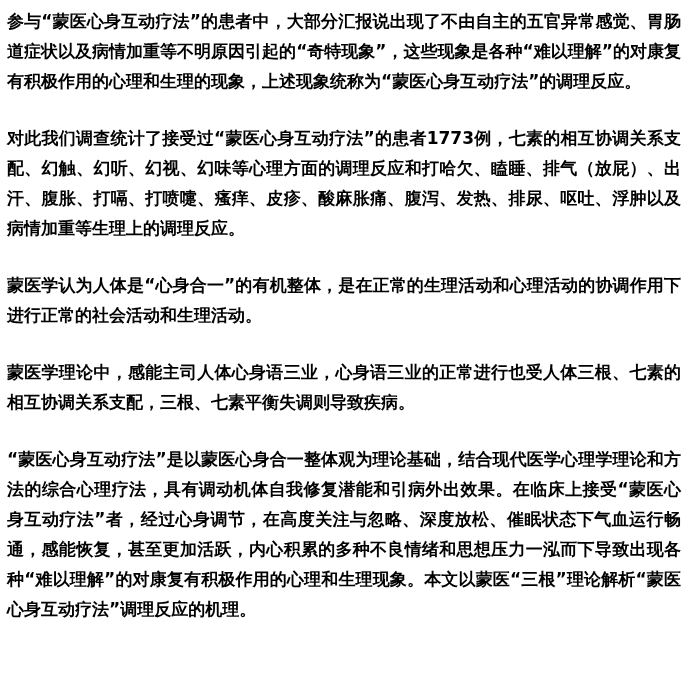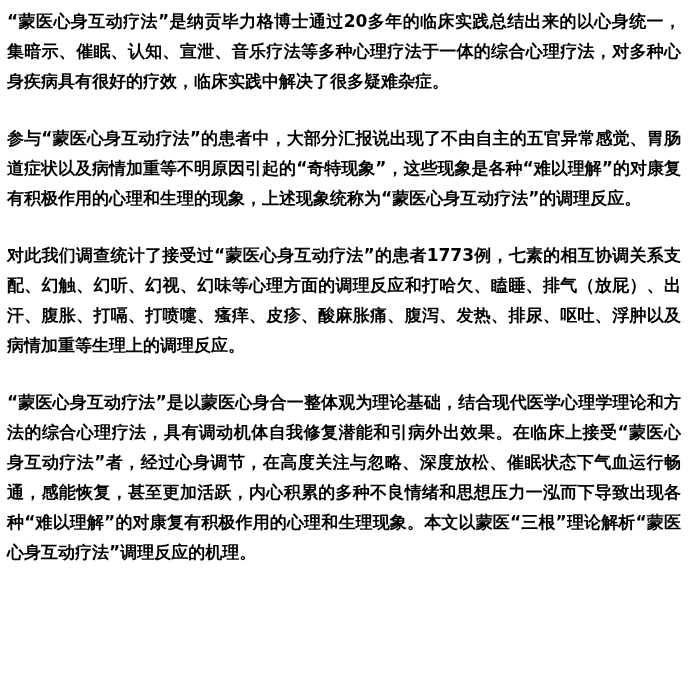--- a/index.html
+++ b/index.html
@@ -30,17 +30,18 @@
     word-break: break-all;
   }
   .doc p:last-child {
     margin-bottom: 0;
   }
 </style>
 </head>
 <body>
 
 <div class="doc">
-  <p>“蒙医心身互动疗法”是纳贡毕力格博士通过20多年的临床实践总结出来的以心身统一，集暗示、催眠、认知、宣泄、音乐疗法等多种心理疗法于一体的综合心理疗法，对多种心身疾病具有很好的疗效，临床实践中解决了很多疑难杂症。</p>
   <p>参与“蒙医心身互动疗法”的患者中，大部分汇报说出现了不由自主的五官异常感觉、胃肠道症状以及病情加重等不明原因引起的“奇特现象”，这些现象是各种“难以理解”的对康复有积极作用的心理和生理的现象，上述现象统称为“蒙医心身互动疗法”的调理反应。</p>
   <p>对此我们调查统计了接受过“蒙医心身互动疗法”的患者1773例，七素的相互协调关系支配、幻触、幻听、幻视、幻味等心理方面的调理反应和打哈欠、瞌睡、排气（放屁）、出汗、腹胀、打嗝、打喷嚏、瘙痒、皮疹、酸麻胀痛、腹泻、发热、排尿、呕吐、浮肿以及病情加重等生理上的调理反应。</p>
+  <p>蒙医学认为人体是“心身合一”的有机整体，是在正常的生理活动和心理活动的协调作用下进行正常的社会活动和生理活动。</p>
+  <p>蒙医学理论中，感能主司人体心身语三业，心身语三业的正常进行也受人体三根、七素的相互协调关系支配，三根、七素平衡失调则导致疾病。</p>
   <p>“蒙医心身互动疗法”是以蒙医心身合一整体观为理论基础，结合现代医学心理学理论和方法的综合心理疗法，具有调动机体自我修复潜能和引病外出效果。在临床上接受“蒙医心身互动疗法”者，经过心身调节，在高度关注与忽略、深度放松、催眠状态下气血运行畅通，感能恢复，甚至更加活跃，内心积累的多种不良情绪和思想压力一泓而下导致出现各种“难以理解”的对康复有积极作用的心理和生理现象。本文以蒙医“三根”理论解析“蒙医心身互动疗法”调理反应的机理。</p>
 </div>
 
 </body></html>

